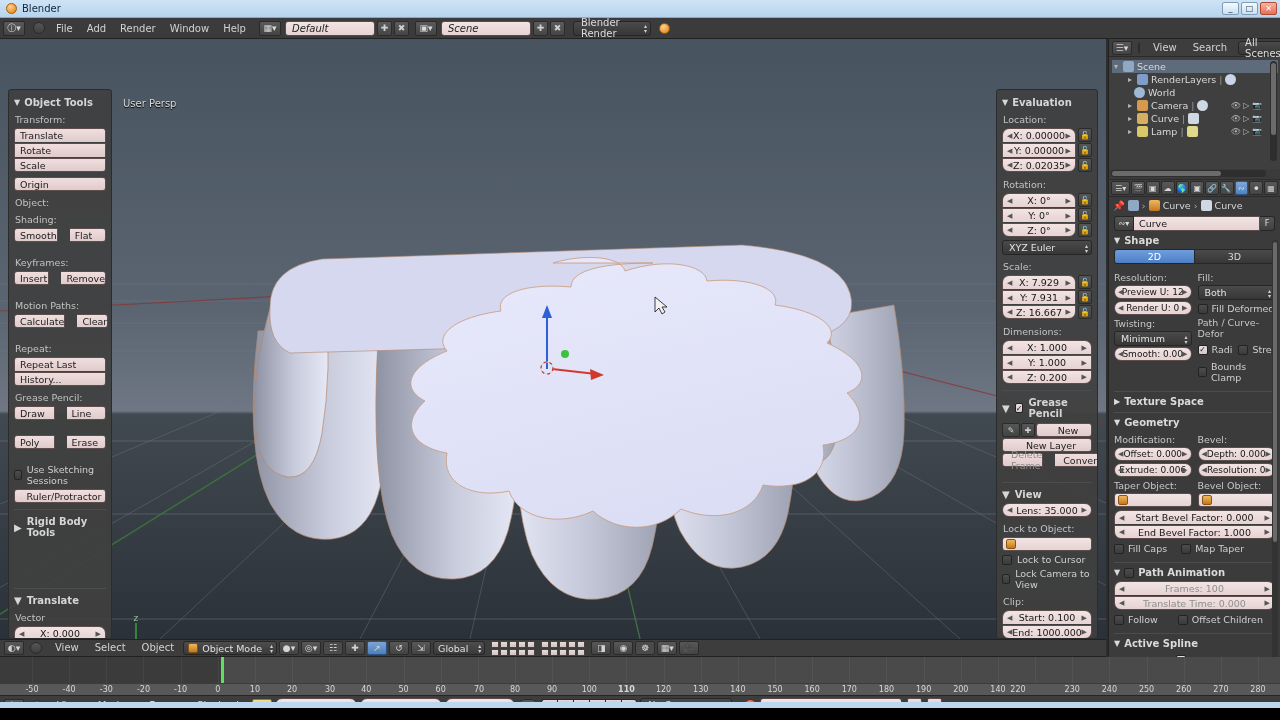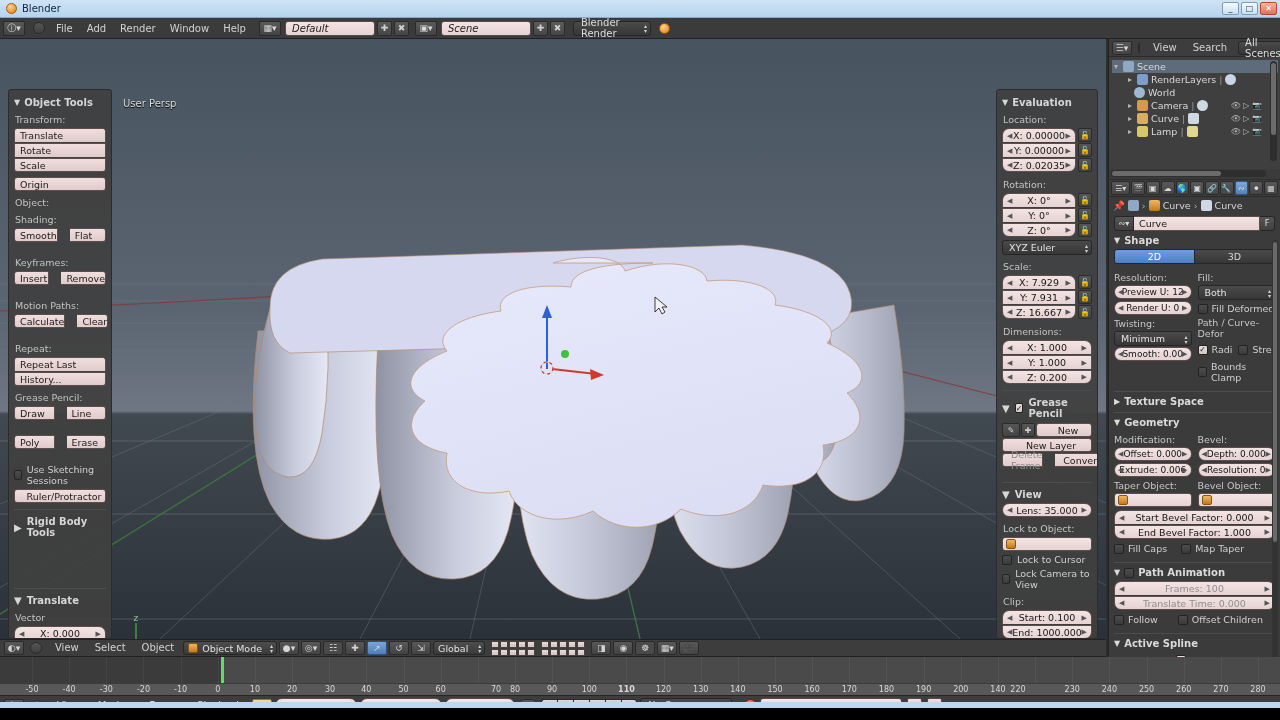--- a/index.html
+++ b/index.html
@@ -1020,21 +1020,21 @@
           <span class="tl-tick" style="left: 106.303px;">-30</span>
           <span class="tl-tick" style="left: 143.455px;">-20</span>
           <span class="tl-tick" style="left: 180.606px;">-10</span>
           <span class="tl-tick" style="left: 217.758px;">0</span>
           <span class="tl-tick" style="left: 254.909px;">10</span>
           <span class="tl-tick" style="left: 292.061px;">20</span>
           <span class="tl-tick" style="left: 317px; margin-left: 13px;">30</span>
           <span class="tl-tick" style="left: 366.364px;">40</span>
           <span class="tl-tick" style="left: 403.515px;">50</span>
           <span class="tl-tick" style="left: 440.667px;">60</span>
-          <span class="tl-tick" style="left: 496px;">70</span>
+          <span class="tl-tick" style="left: 479px;">70</span>
           <span class="tl-tick" style="left: 514.97px;">80</span>
           <span class="tl-tick" style="left: 552.121px;">90</span>
           <span class="tl-tick" style="left: 589.273px;">100</span>
           <span class="tl-tick" style="left: 626.424px; font-weight: bold;">110</span>
           <span class="tl-tick" style="left: 663.576px;">120</span>
           <span class="tl-tick" style="left: 700.727px;">130</span>
           <span class="tl-tick" style="left: 737.879px;">140</span>
           <span class="tl-tick" style="left: 775.03px;">150</span>
           <span class="tl-tick" style="left: 812.182px;">160</span>
           <span class="tl-tick" style="left: 849.333px;">170</span>

